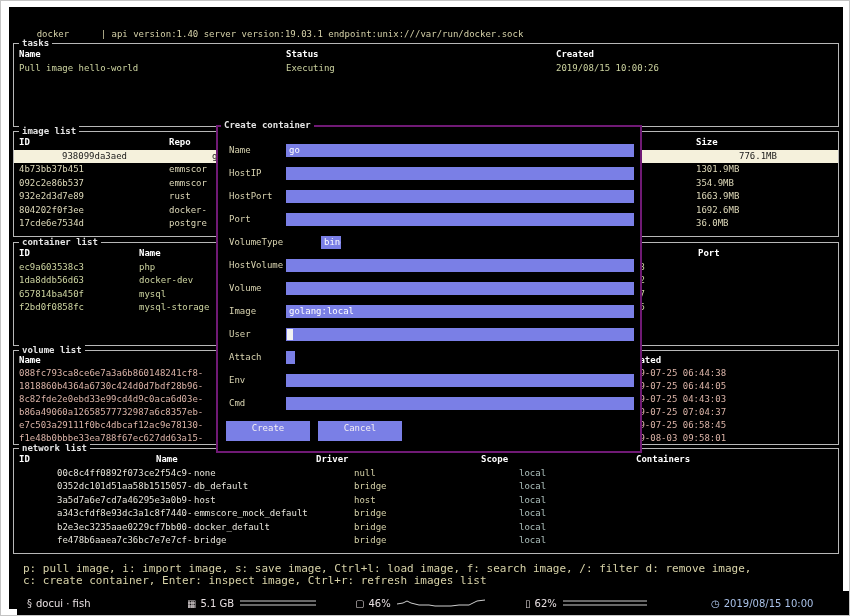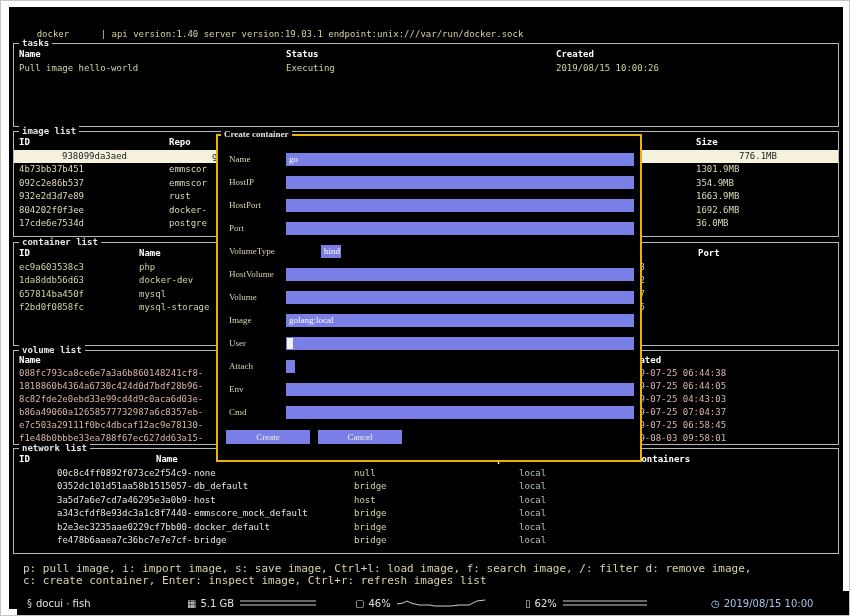--- a/index.html
+++ b/index.html
@@ -26,31 +26,31 @@
   .c-task{color:#cdd4a0;}
   .c-img{color:#ddd8b8;}
   .c-vol{color:#dcb4a8;}
   .c-net{color:#e6e4da;margin-left:38px;}
   .c-net .drv{color:#d5d1a8;}
   .c-net .scp{color:#adc0bd;}
   .sel{background:#f5f1dc;color:#1c1c1c;padding-left:48px;}
   .port-pad{padding-left:64px;}
 
   
-  .modal{position:absolute;left:207px;top:127px;width:426px;height:328px;background:#000;
-         border:2px solid #eab308;box-sizing:border-box;z-index:10;font-family:Liberation Serif, serif;}
+  .modal{position:absolute;left:207px;top:118px;width:426px;height:328px;background:#000;
+         border:2px solid #701a75;box-sizing:border-box;z-index:10;}
   .mtitle{top:-7px;left:3px;}
   .mrow{position:absolute;left:0;width:100%;height:13px;}
   .mlabel{position:absolute;left:11px;font-size:9px;line-height:13px;color:#d8d3b0;}
   .fld{position:absolute;left:68px;top:0;width:348px;height:13px;background:#7a7fe6;color:#fff;
        font-size:9px;line-height:13px;padding-left:3px;box-sizing:border-box;white-space:pre;overflow:hidden;}
   .fld.small{width:20px;margin-left:35px;}
   .fld.tiny{width:9px;padding:0;}
   .cursor{position:absolute;left:1px;top:1px;width:6px;height:11px;background:#f2f2f2;}
-  .btn{position:absolute;top:294px;width:84px;height:14px;background:#7a7fe6;color:#f3eef3;
+  .btn{position:absolute;top:294px;width:84px;height:20px;background:#7a7fe6;color:#f3eef3;
        text-align:center;font-size:9px;line-height:14px;}
 
   
   .help{position:absolute;left:14px;height:12px;font-size:11px;line-height:12px;color:#d8d3a8;white-space:pre;}
   .sbar{position:absolute;left:8px;top:584px;width:834px;height:24px;background:#000;
         font-family:"DejaVu Sans",sans-serif;font-size:10px;color:#e8e0e2;}
   .sitem{position:absolute;top:0;height:24px;display:flex;align-items:center;gap:4px;white-space:nowrap;}
   .sicon{font-family:"DejaVu Sans",sans-serif;font-size:10px;color:#ded6d8;}
   .sgraph{display:block;}
   .clock{color:#a9c1e8;}

